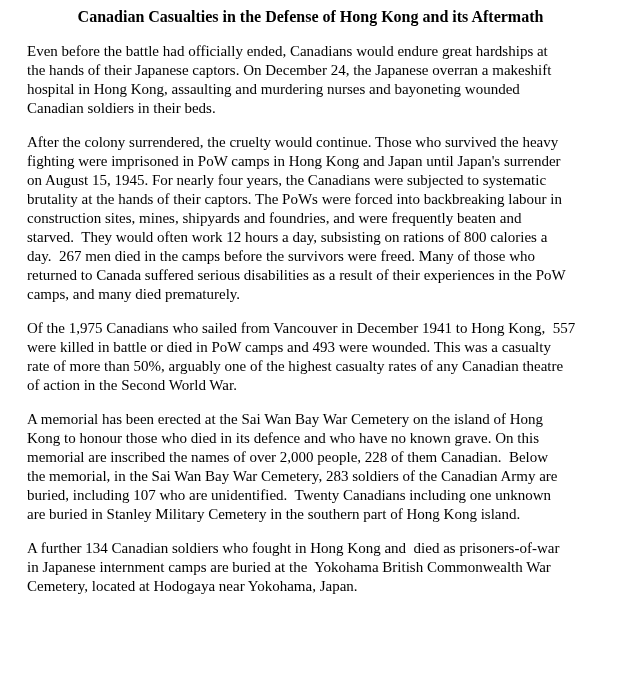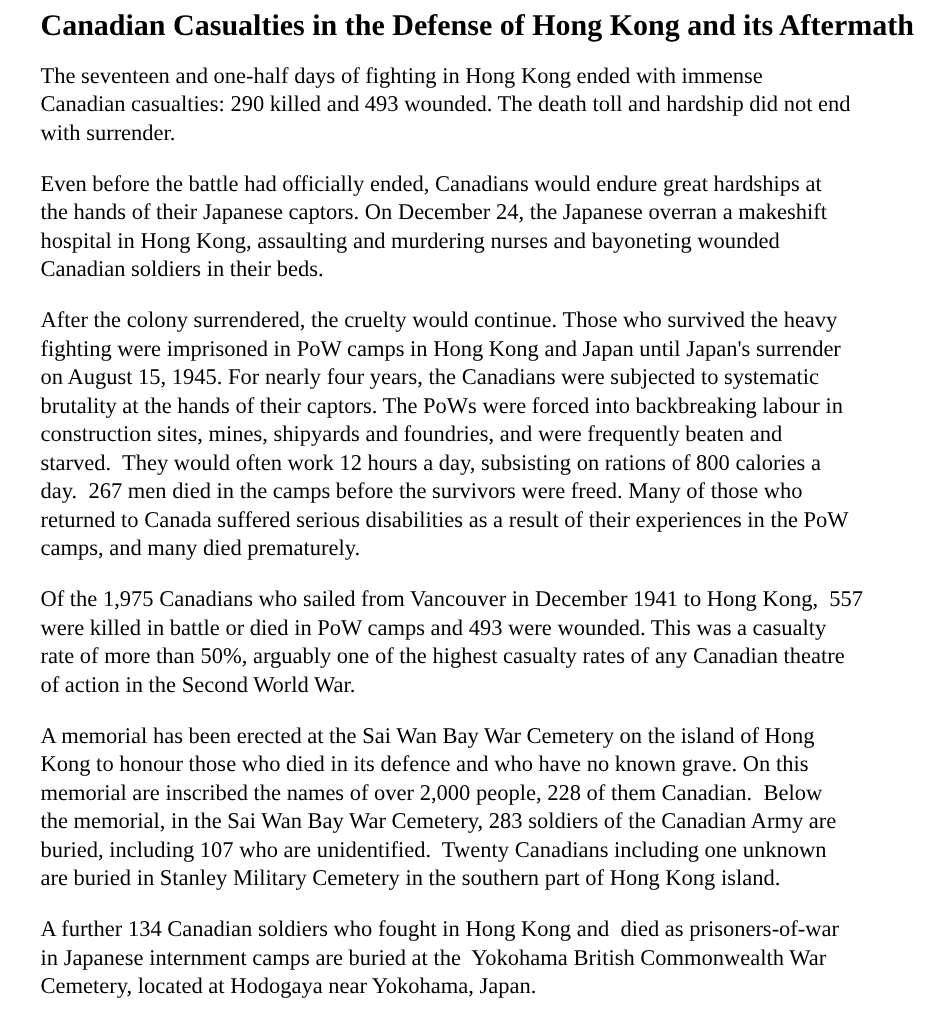--- a/index.html
+++ b/index.html
@@ -17,44 +17,41 @@
     width: 621px;
     min-height: 676px;
     padding: 7px 14px 10px 27px;
     background: #ffffff;
     color: #000000;
     font-family: "Liberation Serif", "DejaVu Serif", serif;
     font-size: 15px;
     line-height: 19px;
   }
   .doc-title {
-    font-size: 20px;
+    font-size: 16px;
     line-height: 20px;
     font-weight: bold;
     text-align: center;
     margin: 0 13px 15px 0; 
     white-space: nowrap;
   }
   .para {
     margin: 0 0 15px 0;
     white-space: pre-wrap; 
   }
   .para:last-child {
     margin-bottom: 16px;
   }
 </style>
 </head>
 <body>
 
 <main class="page">
   <h1 class="doc-title">Canadian Casualties in the Defense of Hong Kong and its Aftermath</h1>
 
-  <p class="para">The seventeen and one-half days of fighting in Hong Kong ended with immense
-Canadian casualties: 290 killed and 493 wounded. The death toll and hardship did not end
-with surrender.</p>
 
   <p class="para">Even before the battle had officially ended, Canadians would endure great hardships at
 the hands of their Japanese captors. On December 24, the Japanese overran a makeshift
 hospital in Hong Kong, assaulting and murdering nurses and bayoneting wounded
 Canadian soldiers in their beds.</p>
 
   <p class="para">After the colony surrendered, the cruelty would continue. Those who survived the heavy
 fighting were imprisoned in PoW camps in Hong Kong and Japan until Japan's surrender
 on August 15, 1945. For nearly four years, the Canadians were subjected to systematic
 brutality at the hands of their captors. The PoWs were forced into backbreaking labour in

